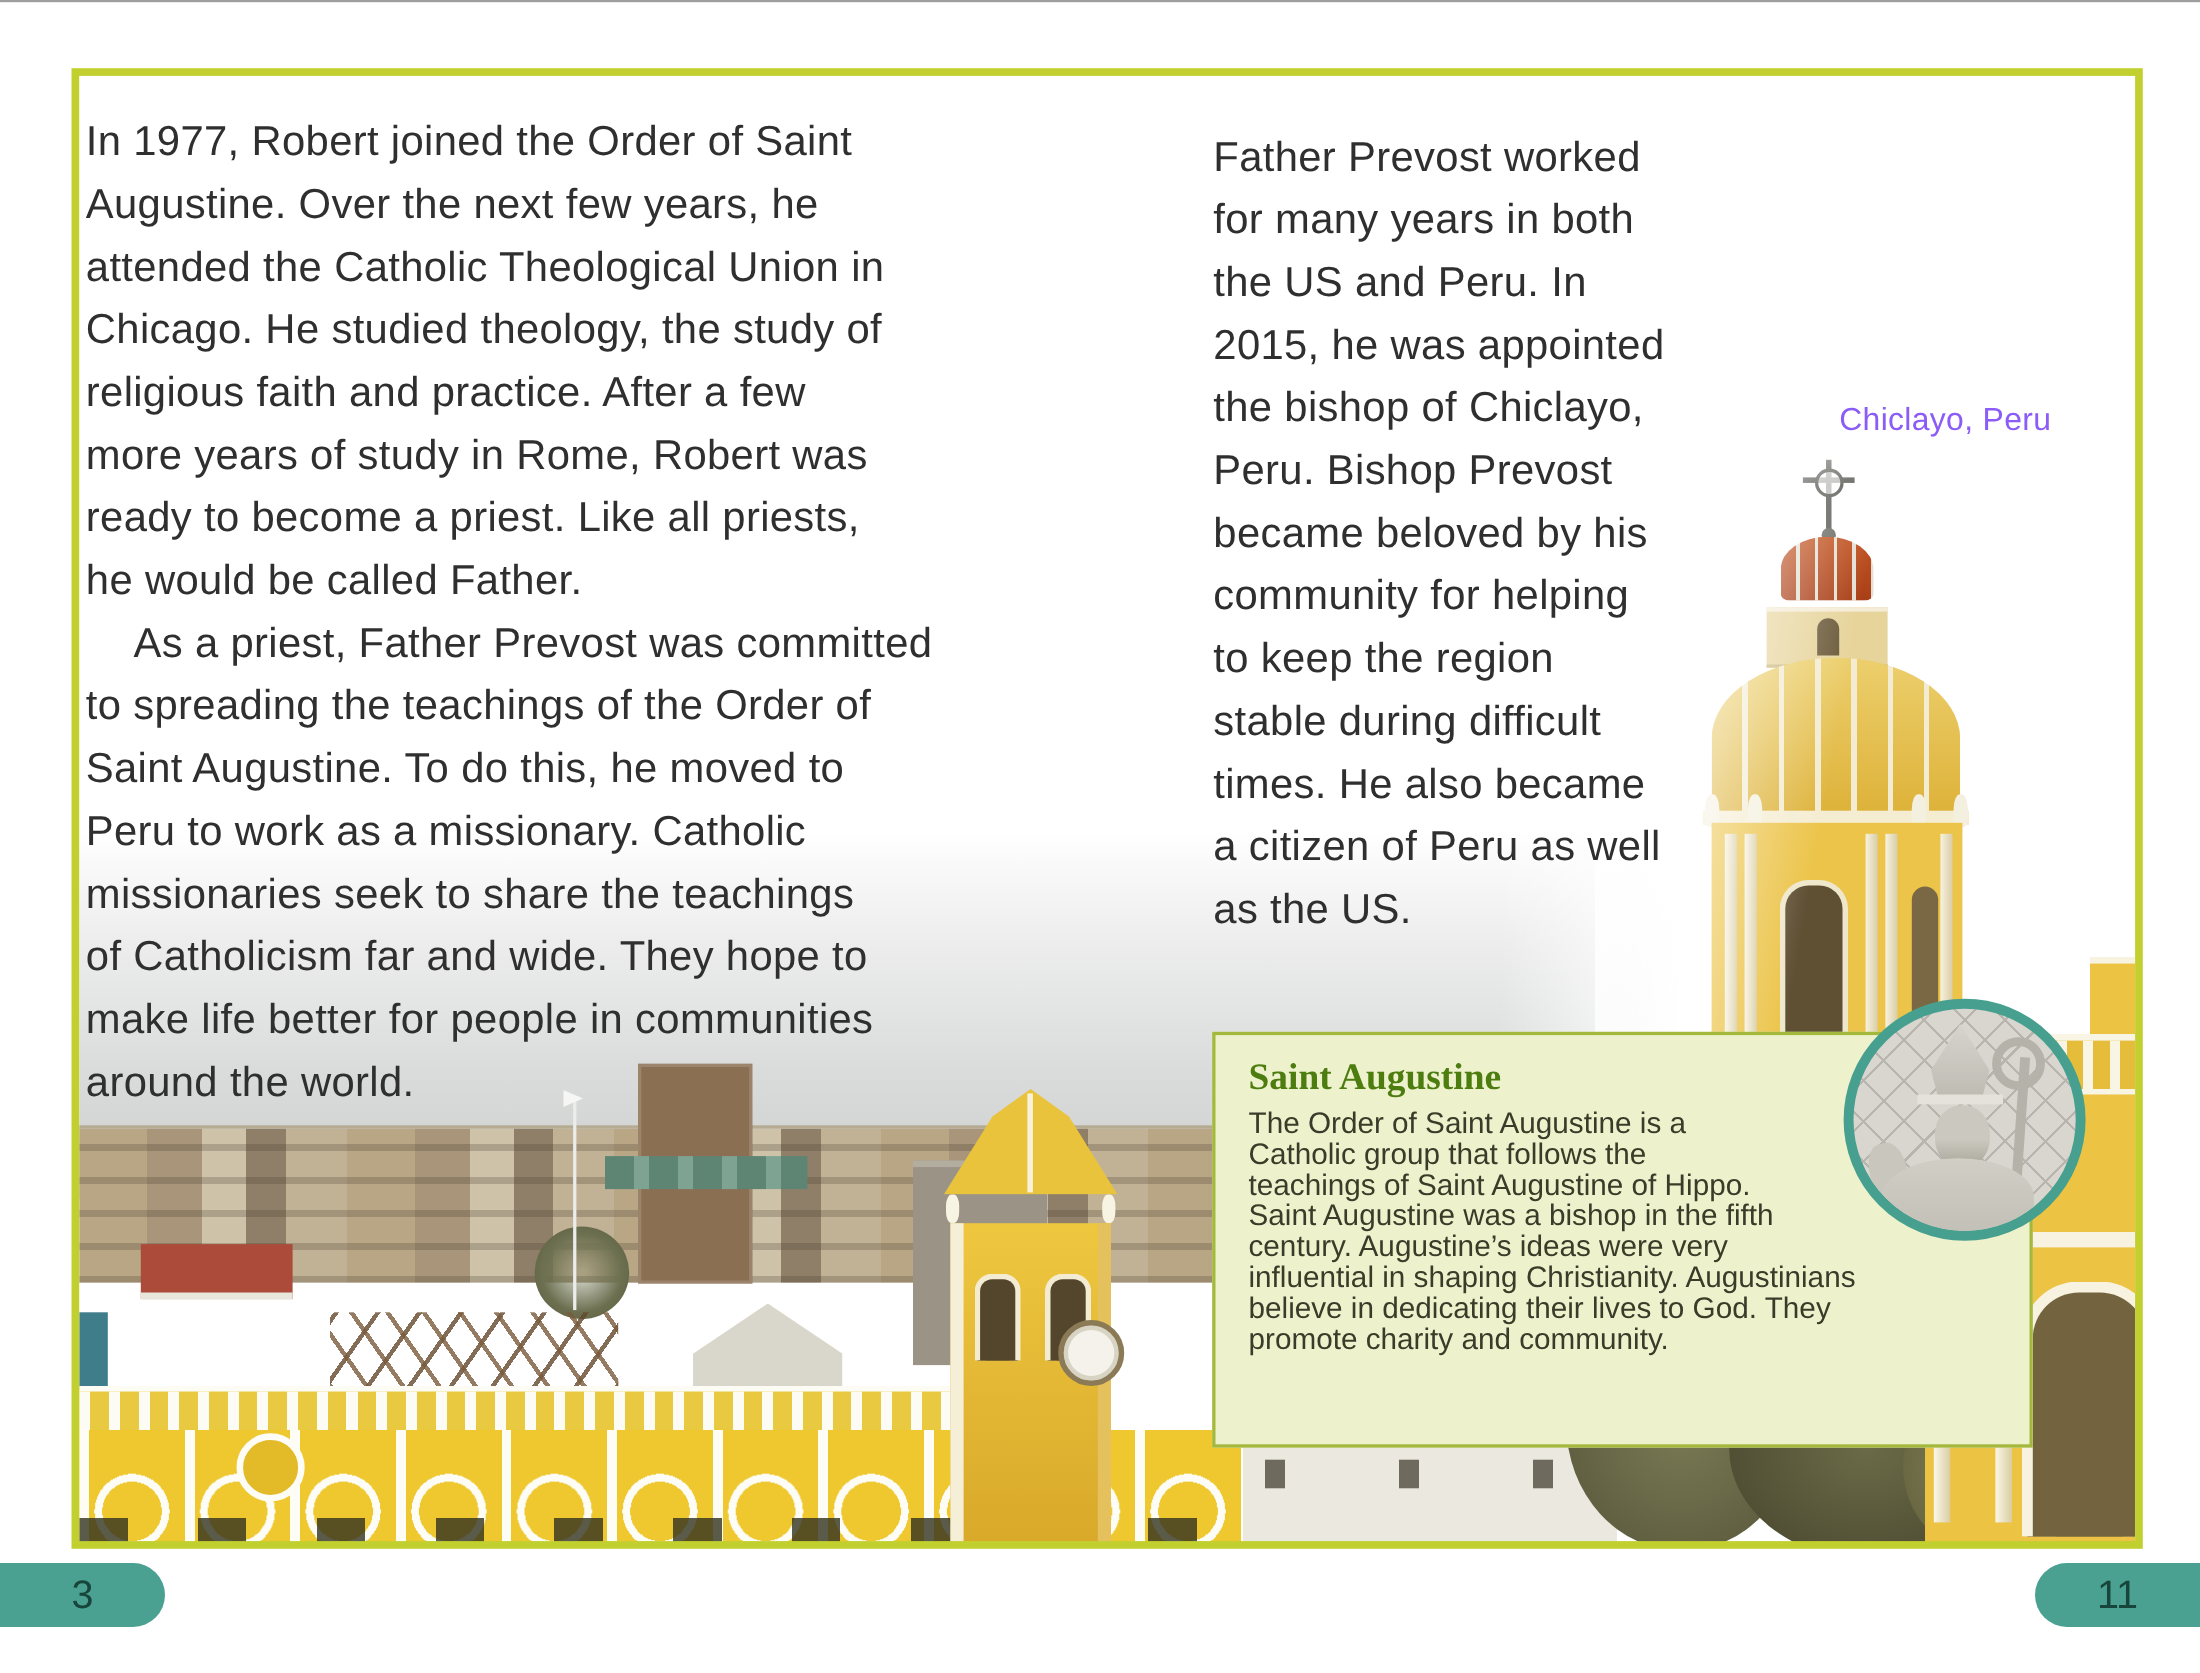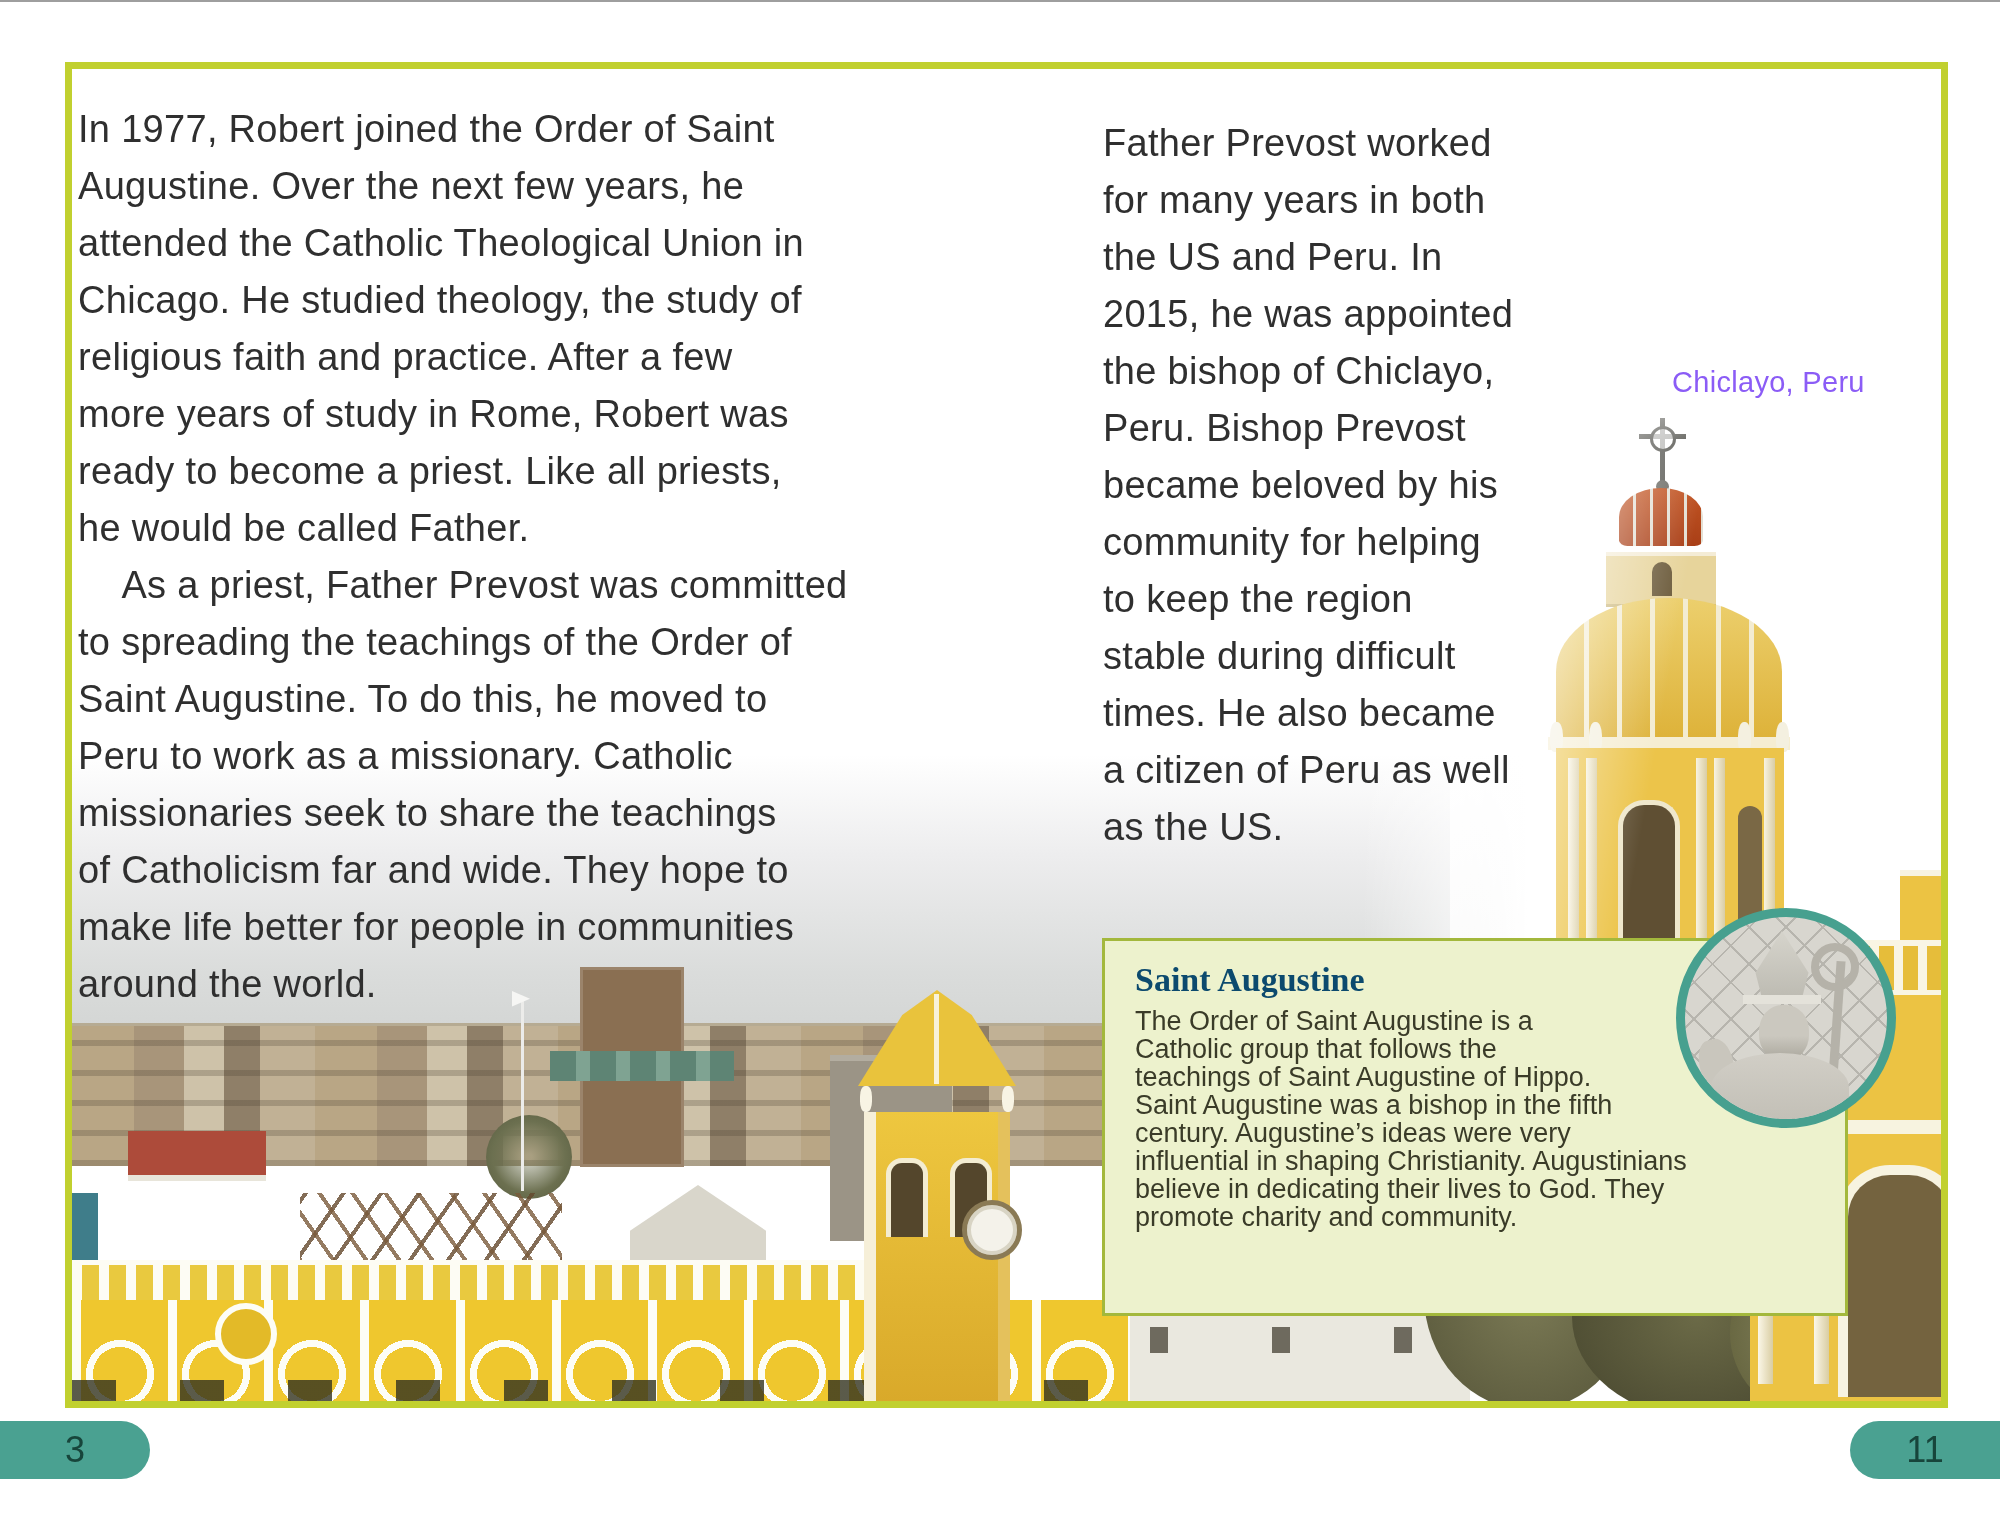--- a/index.html
+++ b/index.html
@@ -18,21 +18,21 @@
   
   .pill{top:1421px;width:150px;height:58px;background:#4aa191;z-index:50;
         display:flex;align-items:center;justify-content:center;
         color:#17453b;font-size:36px;font-weight:500;}
   .pill-left{left:0;border-radius:0 29px 29px 0;}
   .pill-right{left:1850px;border-radius:29px 0 0 29px;}
   
   .sidebar{left:1102px;top:938px;width:746px;height:378px;box-sizing:border-box;
            background:#edf2cd;border:3px solid #a3b83c;z-index:22;padding:20px 28px 0 30px;}
   .sidebar-title{font-family:"Liberation Serif", serif;font-weight:bold;font-size:34px;
-                 color:#0c4a6e;margin:0 0 8px 0;}
+                 color:#4d7c0f;margin:0 0 8px 0;}
   .sidebar-body{font-family:Liberation Sans, sans-serif;font-size:27px;line-height:28px;
                 color:#3a3b28;white-space:pre-line;}
   
   .statue-circle{left:1676px;top:908px;width:202px;height:202px;border:9px solid #47a08f;
                  border-radius:50%;overflow:hidden;z-index:24;
                  background:
                    repeating-linear-gradient(45deg, rgba(183,181,174,0) 0 24px, #b7b5ae 24px 26px),
                    repeating-linear-gradient(-45deg, rgba(183,181,174,0) 0 24px, #b7b5ae 24px 26px),
                    #d8d6cf;}
   .mitre{left:58px;top:14px;width:78px;height:72px;background:linear-gradient(#d6d4cc,#bbb9b0);

